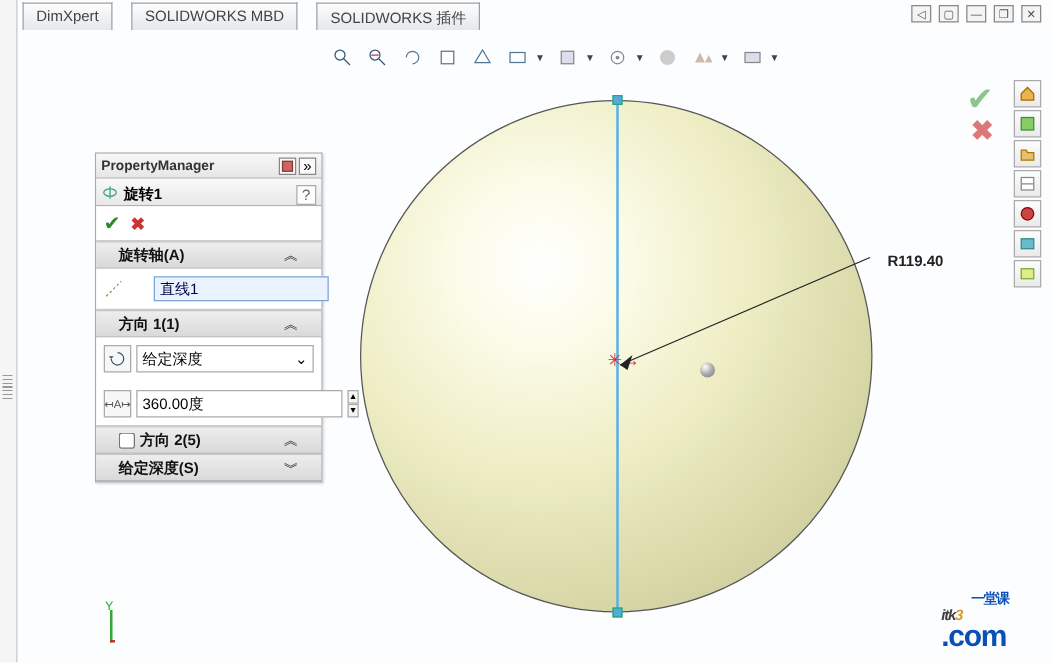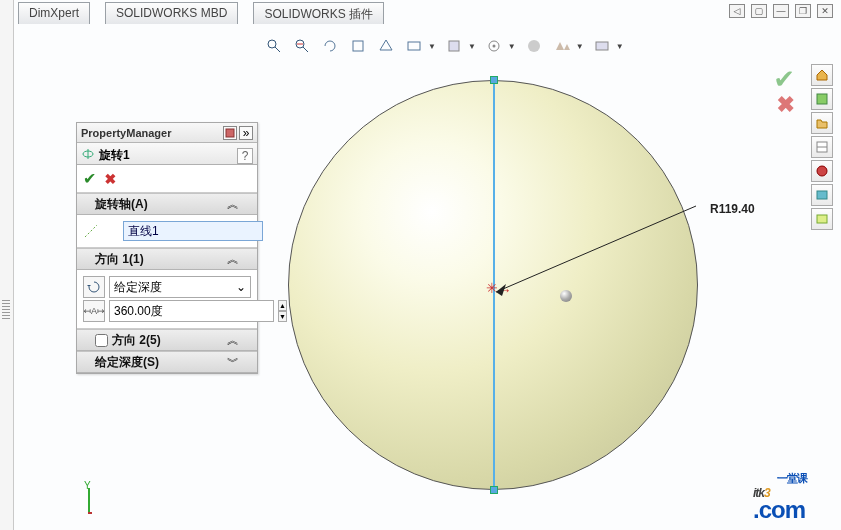--- a/index.html
+++ b/index.html
@@ -39,21 +39,21 @@
 .cancel { color: #c33; font-size: 14px; cursor: pointer; font-weight: bold; }
 
 .section-head { height: 22px; background: linear-gradient(#eeeeee,#d9d9d9); border-top: 1px solid #c4c4c4; border-bottom: 1px solid #b4b4b4; display:flex; align-items:center; justify-content:space-between; padding: 0 18px; color:#111; }
 .section-head .caret { color:#333; cursor:pointer; }
 .section-body { background:#fff; padding:6px; border-bottom:1px solid #ccc; }
 
 .axis-input { width: 140px; height: 20px; border: 1px solid #7aa6d6; background:#eaf3ff; padding: 2px 4px; color:#004; margin-left: 20px; }
 .axis-row { display:flex; align-items:center; }
 .axis-icon { width:16px; height:16px; margin-right:4px; color:#7a4; }
 
-.dir-row { display:flex; align-items:center; gap:4px; margin-bottom:2px; }
+.dir-row { display:flex; align-items:center; gap:4px; margin-bottom:14px; }
 .dir-btn { width:22px; height:22px; border:1px solid #aaa; background:#f7f7f7; display:flex; align-items:center; justify-content:center; cursor:pointer; }
 .dir-select { flex:1; height:22px; border:1px solid #aaa; background:#fff; padding:2px 4px; display:flex; align-items:center; justify-content:space-between; cursor:pointer; }
 .angle-row { display:flex; align-items:center; gap:4px; }
 .angle-btn { width:22px; height:22px; border:1px solid #aaa; background:#f7f7f7; display:flex; align-items:center; justify-content:center; font-size:9px; color:#555; }
 .angle-input { flex:1; height:22px; border:1px solid #aaa; padding:2px 4px; }
 .spin { width:14px; display:flex; flex-direction:column; }
 .spin div { height:11px; border:1px solid #aaa; background:#f4f4f4; font-size:7px; display:flex; align-items:center; justify-content:center; cursor:pointer; }
 
 .checkrow { display:flex; align-items:center; gap:4px; padding:4px 6px; }
 

